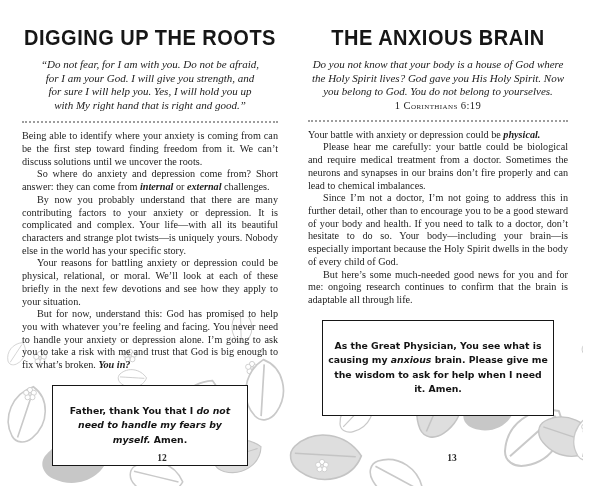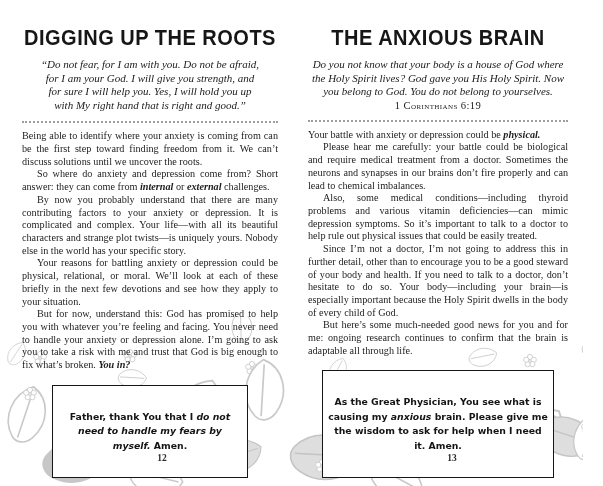--- a/index.html
+++ b/index.html
@@ -25,21 +25,21 @@
   .verse{font-style:italic;font-size:11px;line-height:13.6px;text-align:center;white-space:pre-line;color:#202020;}
   .verse-ref{font-variant:small-caps;font-size:10.6px;text-align:center;margin-top:1px;letter-spacing:.4px;}
   .divider{border-top:2px dotted #9d9d9d;height:0;margin:9px 0 7px;}
 
   .body p{margin:0;font-size:10.2px;line-height:12.7px;text-align:justify;color:#1c1c1c;}
   .body p.indent{text-indent:15px;}
   .body em,.prayer em{font-style:italic;font-weight:bold;}
 
   .prayer{
     border:1.5px solid #161616;background:#ffffff;position:relative;z-index:2;
-    margin:13px auto 0;padding:24px 5px;text-align:center;
+    margin:13px auto 0;padding:18px 5px;text-align:center;
     font-family:"DejaVu Sans",sans-serif;font-weight:700;font-size:9.3px;line-height:14.5px;
     box-sizing:border-box;color:#141414;
   }
   .page-left .prayer{width:196px;}
   .page-right .prayer{width:232px;}
 
   .page-num{
     position:absolute;top:453px;font-size:9.5px;font-weight:700;
     text-align:center;font-family:"Liberation Serif",serif;color:#2a2a2a;z-index:3;
   }
@@ -124,21 +124,20 @@
   <div class="page page-right">
     <h1 class="title">THE ANXIOUS BRAIN</h1>
     <div class="verse">Do you not know that your body is a house of God where
 the Holy Spirit lives? God gave you His Holy Spirit. Now
 you belong to God. You do not belong to yourselves.</div>
     <div class="verse-ref">1 Corinthians 6:19</div>
     <div class="divider"></div>
     <div class="body">
       <p><span>Your battle with anxiety or depression could be </span><em>physical.</em></p>
       <p class="indent"><span>Please hear me carefully: your battle could be biological and require medical treatment from a doctor. Sometimes the neurons and synapses in our brains don’t fire properly and can lead to chemical imbalances.</span></p>
-      <p class="indent"><span>Also, some medical conditions—including thyroid problems and various vitamin deficiencies—can mimic depression symptoms. So it’s important to talk to a doctor to help rule out physical issues that could be easily treated.</span></p>
       <p class="indent"><span>Since I’m not a doctor, I’m not going to address this in further detail, other than to encourage you to be a good steward of your body and health. If you need to talk to a doctor, don’t hesitate to do so. Your body—including your brain—is especially important because the Holy Spirit dwells in the body of every child of God.</span></p>
       <p class="indent"><span>But here’s some much-needed good news for you and for me: ongoing research continues to confirm that the brain is adaptable all through life.</span></p>
     </div>
     <div class="prayer"><span>As the Great Physician, You see what is causing my </span><em>anxious</em><span> brain. Please give me the wisdom to ask for help when I need it. Amen.</span></div>
   </div>
 
   <div class="page-num pn-left">12</div>
   <div class="page-num pn-right">13</div>
 </div>
 

